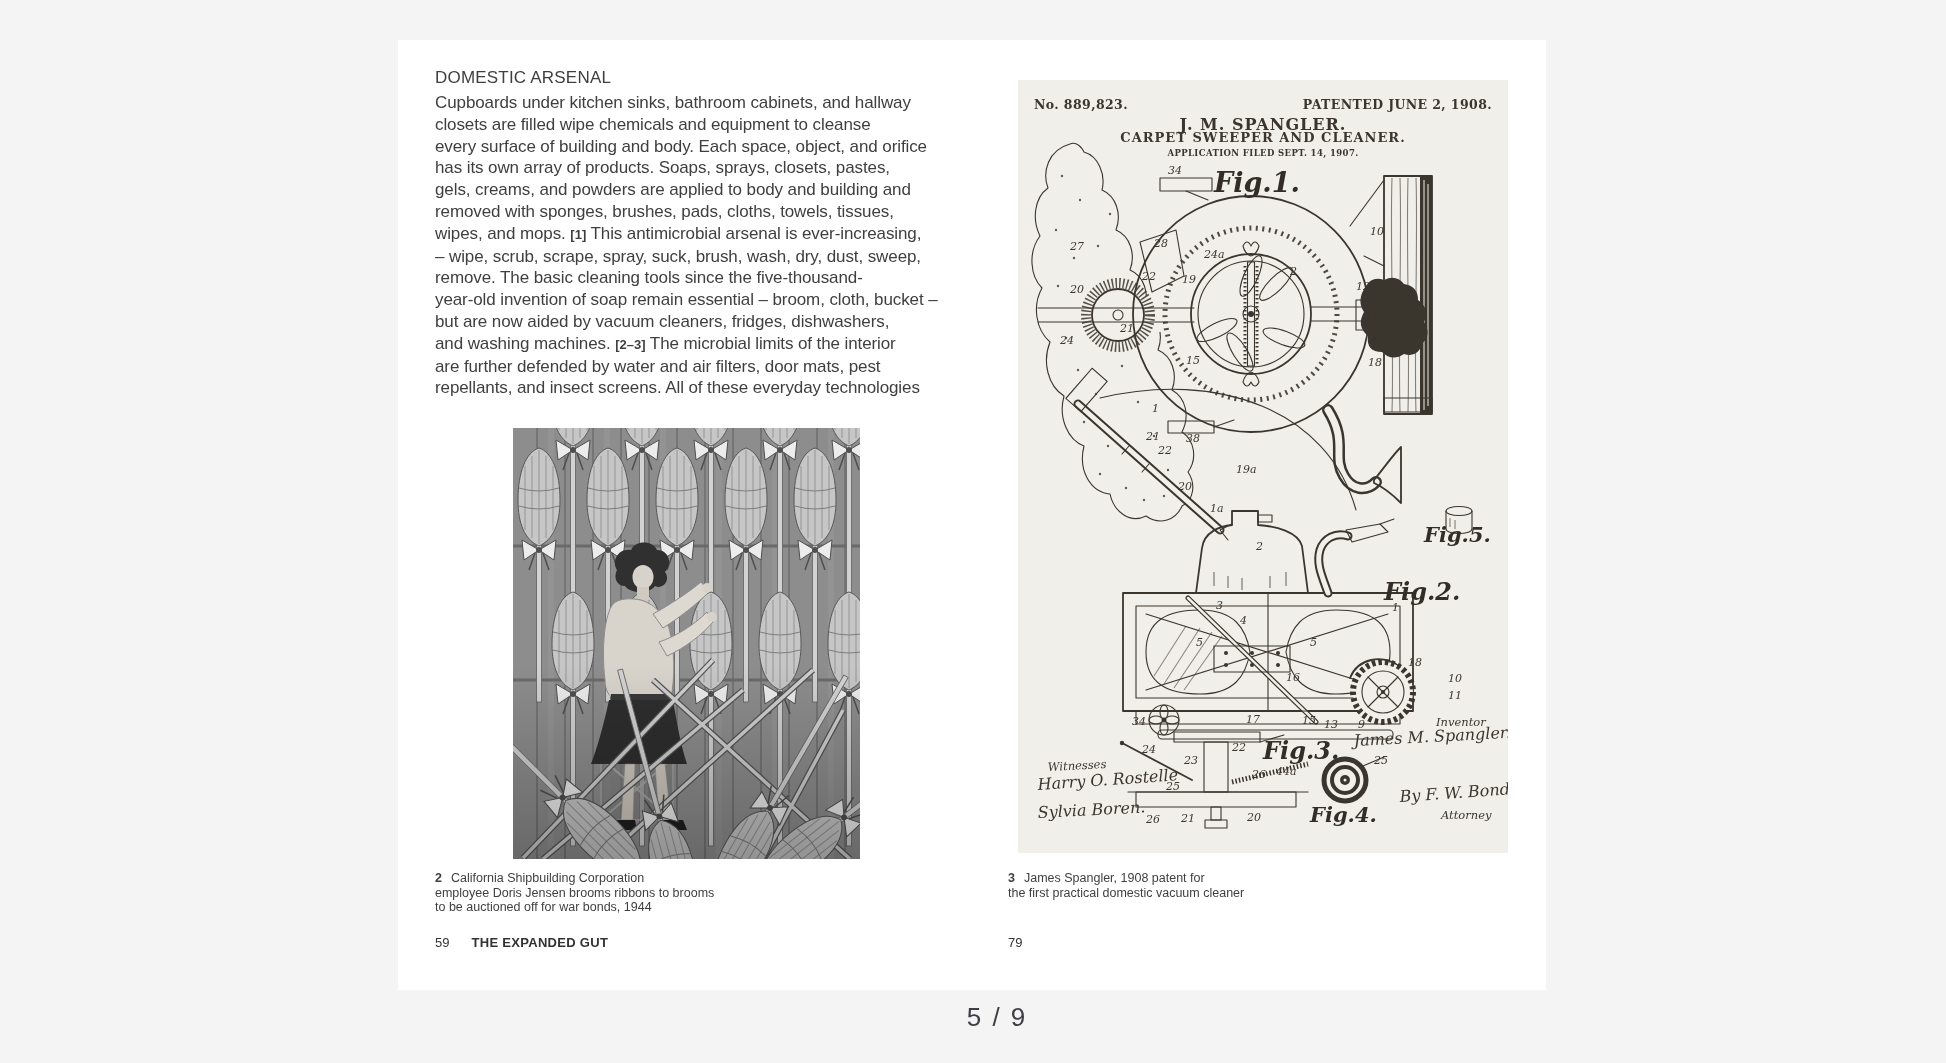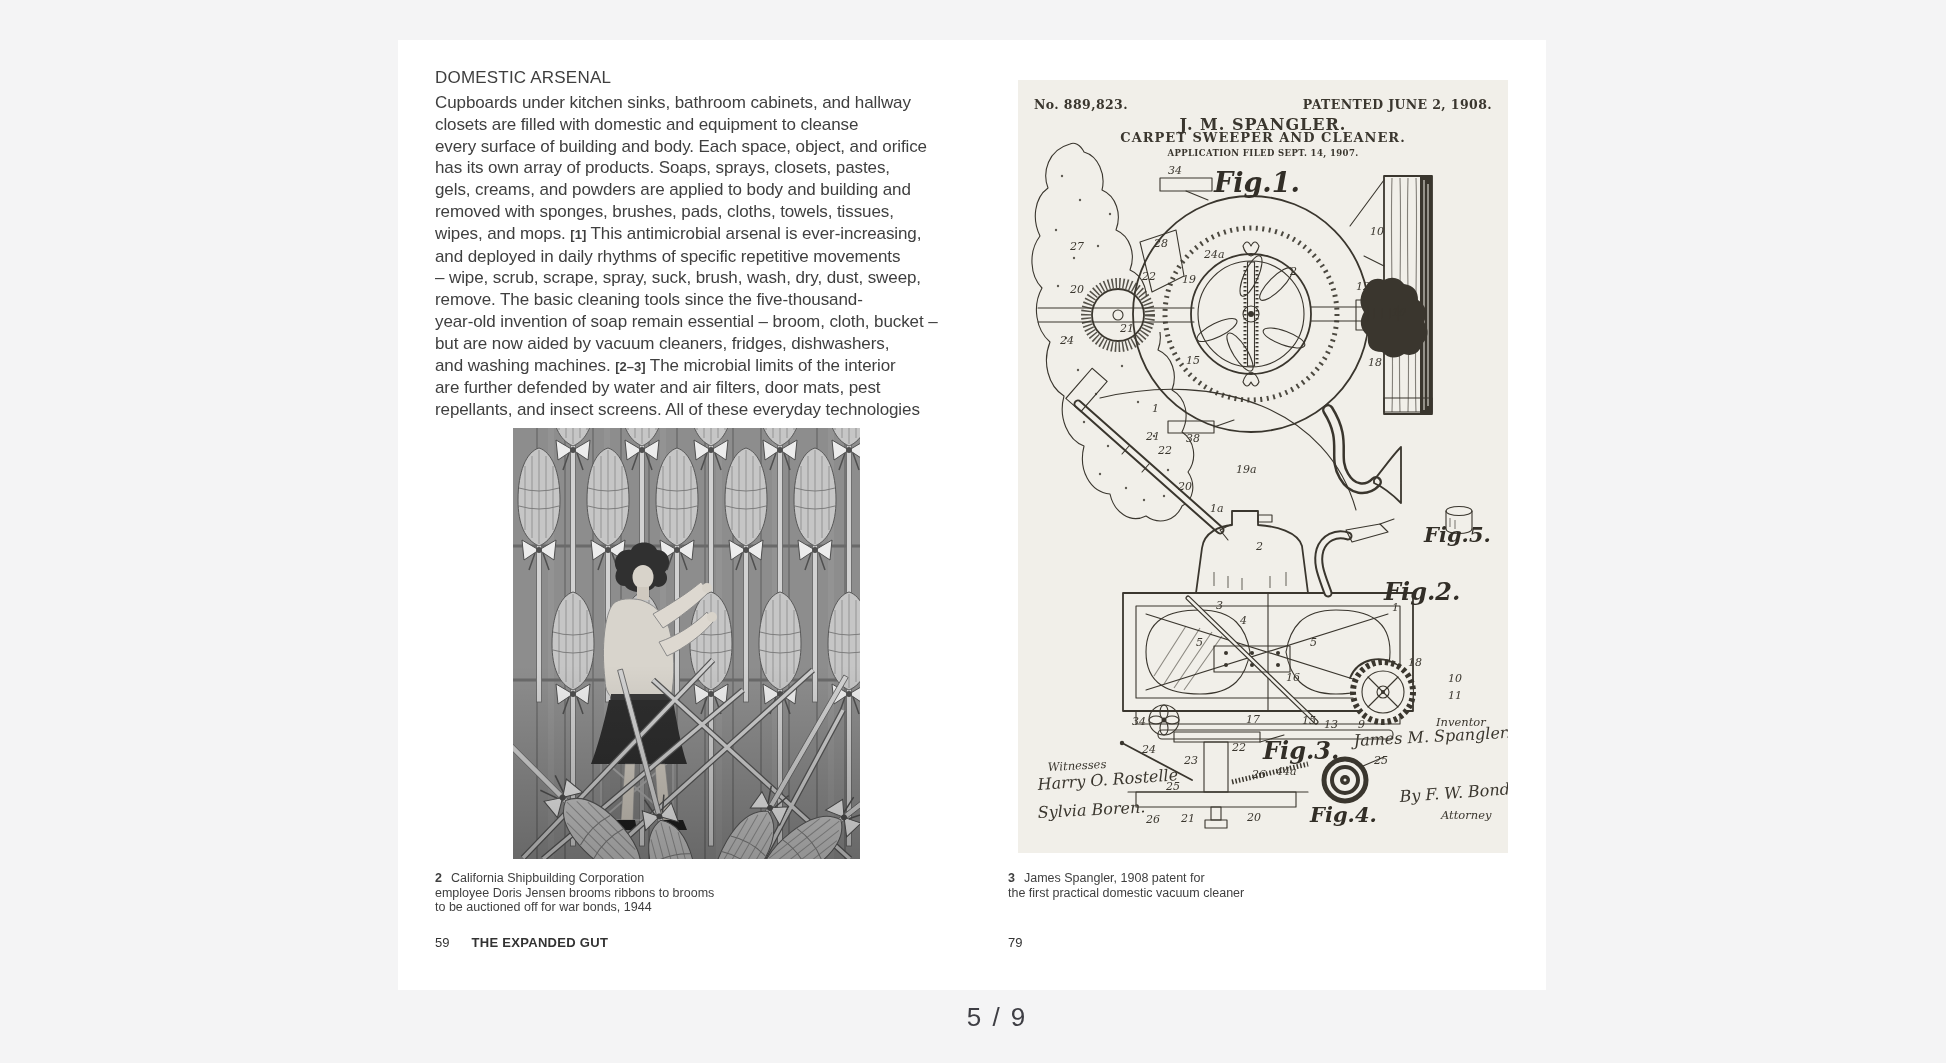--- a/index.html
+++ b/index.html
@@ -55,27 +55,26 @@
 </style>
 </head>
 <body>
 
 <div class="card">
 
   <div class="lp-title">DOMESTIC ARSENAL</div>
 
   <div class="lp-body">
       <div class="body-line"><span>Cupboards under kitchen sinks, bathroom cabinets, and hallway</span></div>
-      <div class="body-line"><span>closets are filled with domestic and equipment to cleanse</span></div>
+      <div class="body-line"><span>closets are filled wipe chemicals and equipment to cleanse</span></div>
       <div class="body-line"><span>every surface of building and body. Each space, object, and orifice</span></div>
       <div class="body-line"><span>has its own array of products. Soaps, sprays, closets, pastes,</span></div>
       <div class="body-line"><span>gels, creams, and powders are applied to body and building and</span></div>
       <div class="body-line"><span>removed with sponges, brushes, pads, cloths, towels, tissues,</span></div>
       <div class="body-line"><span>wipes, and mops. </span><span class="ref">[1]</span><span> This antimicrobial arsenal is ever-increasing,</span></div>
-      <div class="body-line"><span>and deployed in daily rhythms of specific repetitive movements</span></div>
       <div class="body-line"><span>– wipe, scrub, scrape, spray, suck, brush, wash, dry, dust, sweep,</span></div>
       <div class="body-line"><span>remove. The basic cleaning tools since the five-thousand-</span></div>
       <div class="body-line"><span>year-old invention of soap remain essential – broom, cloth, bucket –</span></div>
       <div class="body-line"><span>but are now aided by vacuum cleaners, fridges, dishwashers,</span></div>
       <div class="body-line"><span>and washing machines. </span><span class="ref">[2–3]</span><span> The microbial limits of the interior</span></div>
       <div class="body-line"><span>are further defended by water and air filters, door mats, pest</span></div>
       <div class="body-line"><span>repellants, and insect screens. All of these everyday technologies</span></div>
     </div>
 
   <div class="photo">

